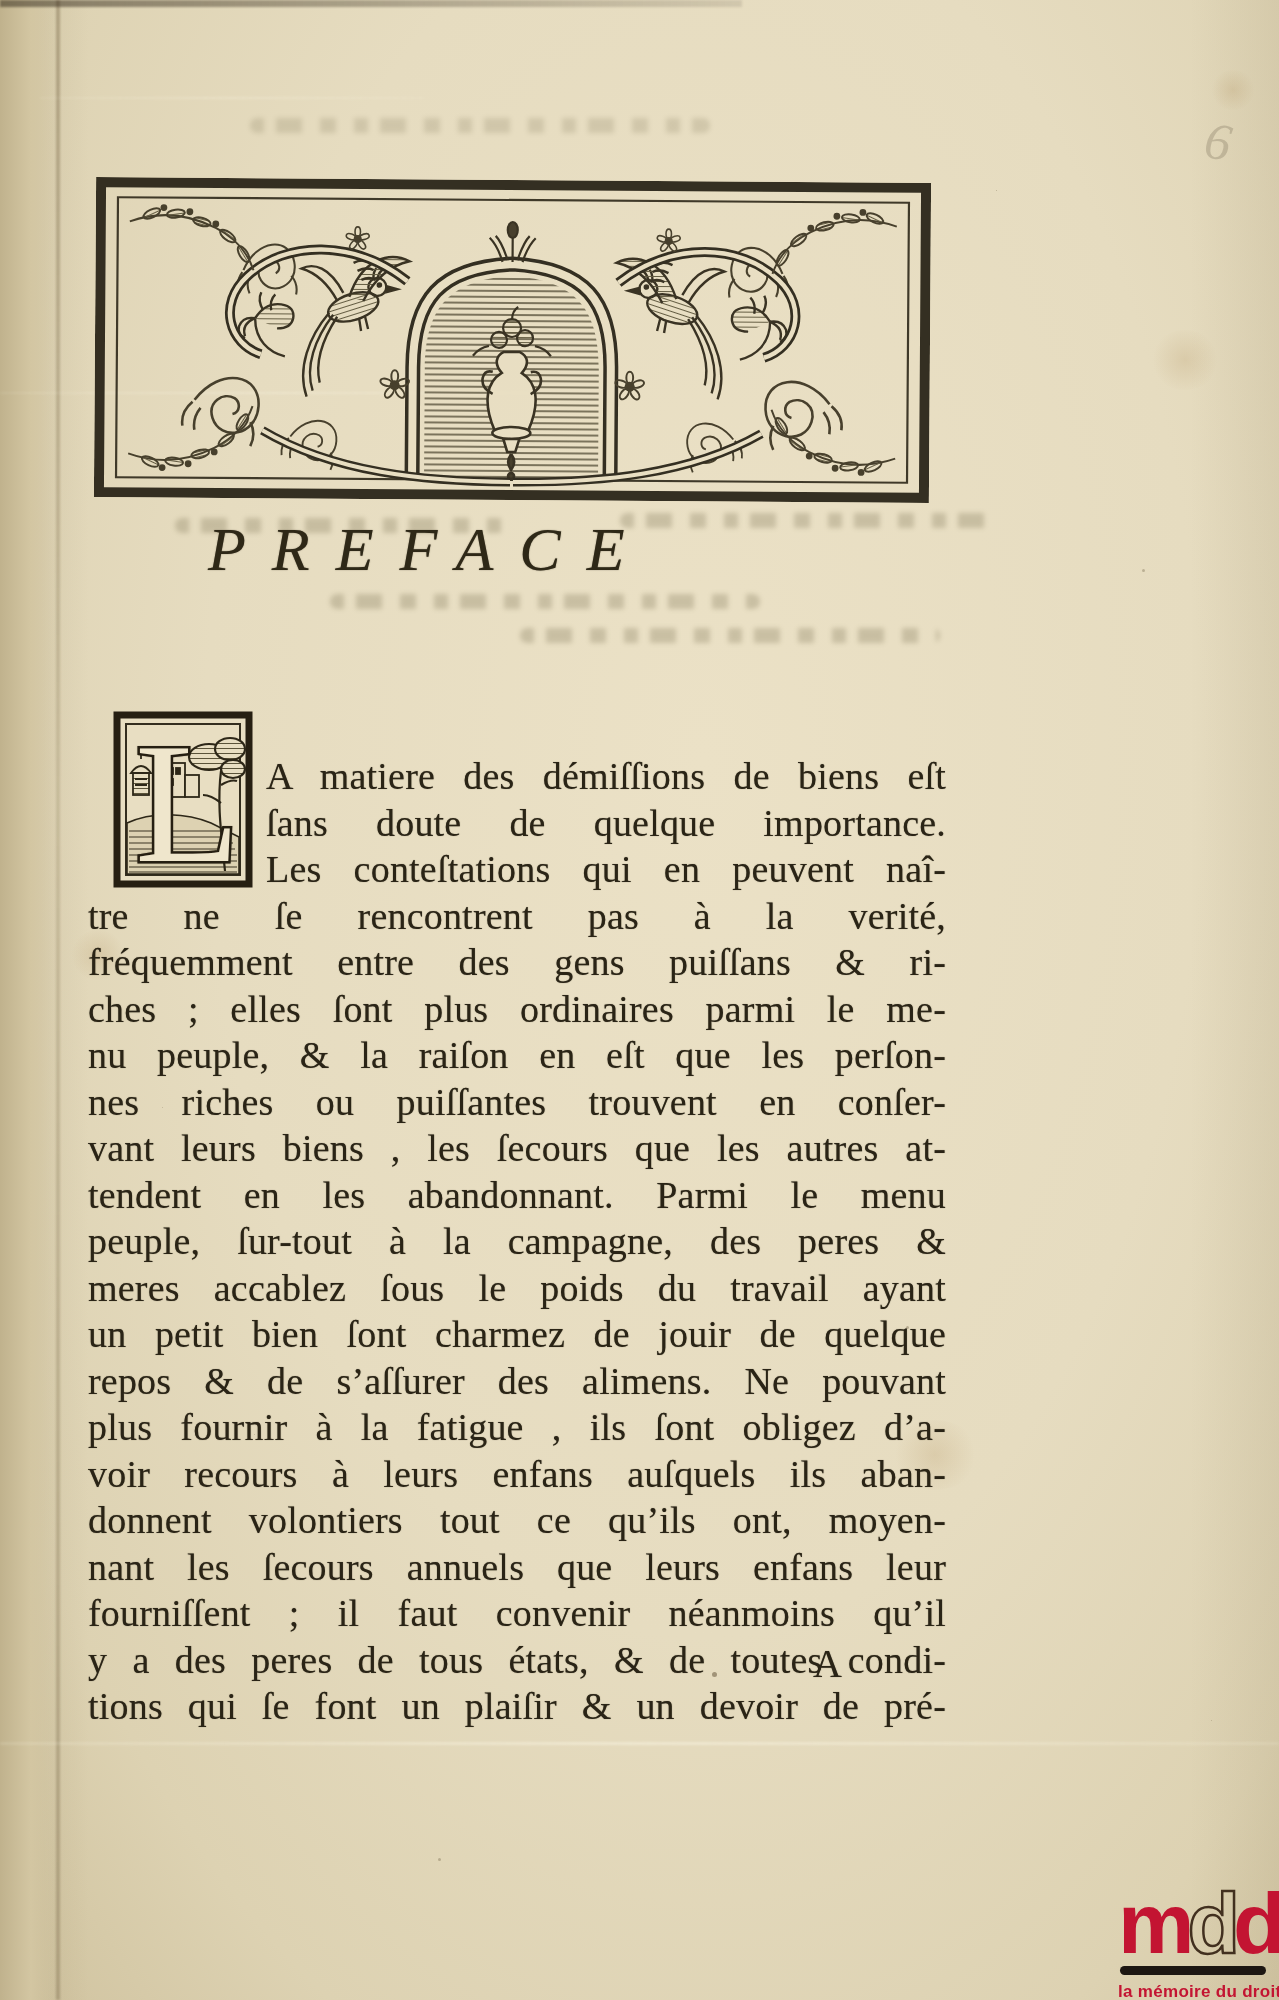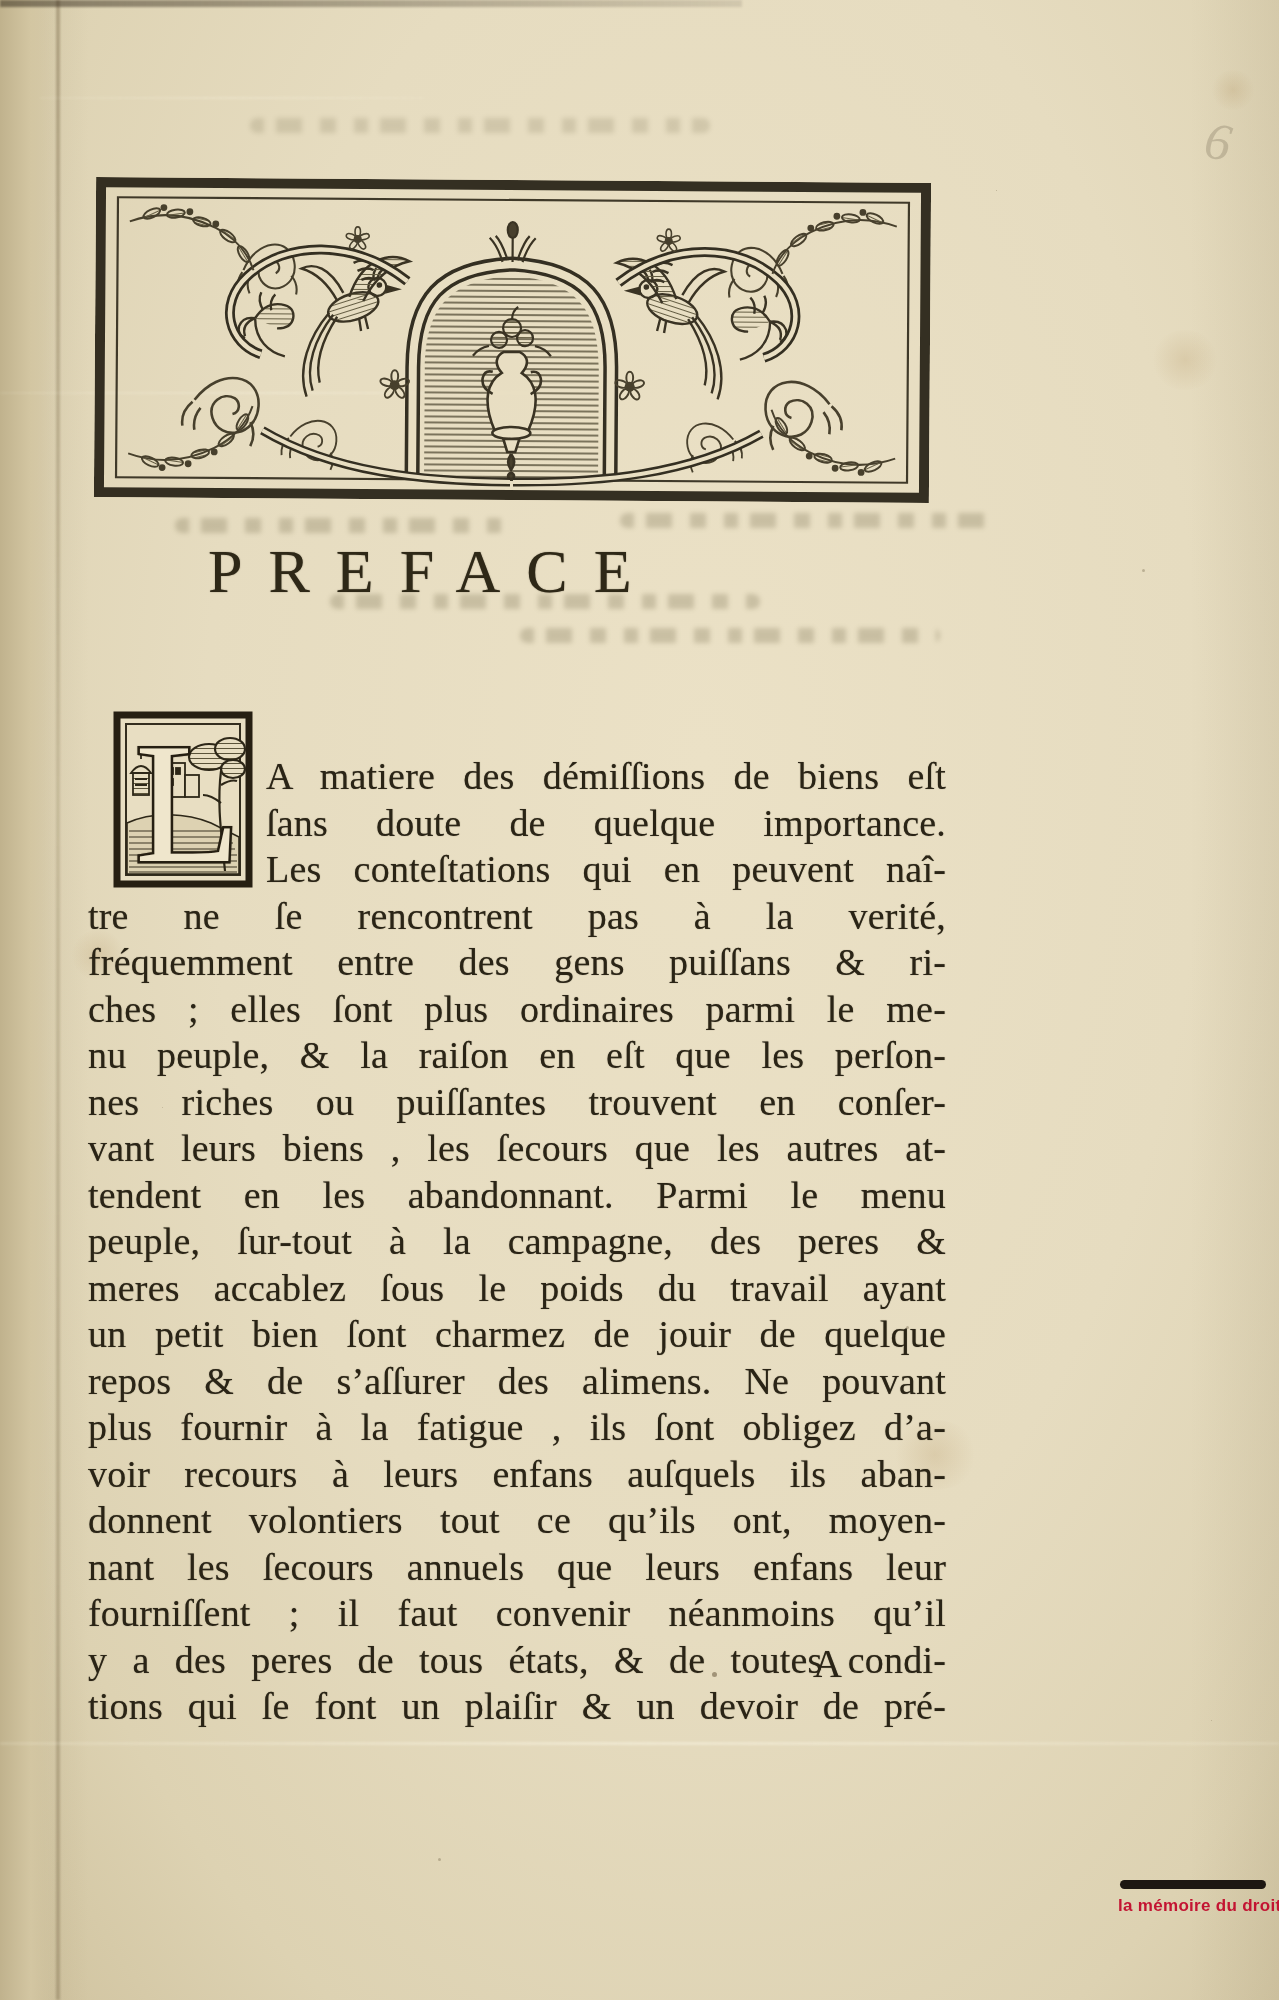--- a/index.html
+++ b/index.html
@@ -36,22 +36,22 @@
   .ghost{position:absolute;height:15px;opacity:.26;filter:blur(2.5px);border-radius:7px;
     background:repeating-linear-gradient(90deg,#6d6444 0 14px,transparent 14px 26px,#6d6444 26px 52px,transparent 52px 70px,#6d6444 70px 86px,transparent 86px 104px);}
   .ghost.g1{left:175px;top:518px;width:330px;}
   .ghost.g2{left:620px;top:513px;width:380px;}
   .ghost.g3{left:330px;top:594px;width:430px;}
   .ghost.g4{left:520px;top:628px;width:420px;}
   .ghost.g5{left:250px;top:118px;width:460px;opacity:.18;}
   
   .headpiece{position:absolute;left:95px;top:180px;width:835px;height:320px;transform:rotate(.4deg);opacity:.93;}
   
-  .title{position:absolute;left:208px;top:536px;font-size:62px;letter-spacing:26px;
-    color:#2e2817;text-shadow:0 0 1.2px rgba(40,32,18,.6);white-space:nowrap;}
+  .title{position:absolute;left:208px;top:514px;font-size:62px;letter-spacing:26px;
+    color:#2e2817;text-shadow:0 0 1.2px rgba(40,32,18,.6);white-space:nowrap;font-style:italic;}
   
   .body{position:absolute;left:88px;top:660px;width:858px;
     font-size:38px;line-height:46.5px;color:#2a2416;
     white-space:pre-line;text-align:justify;text-align-last:justify;
     text-shadow:0 0 1px rgba(42,36,22,.55);letter-spacing:.2px;}
   .dropcap{float:left;width:140px;height:177px;margin:4px 13px 0 25px;}
   .signature{position:absolute;left:813px;top:1640px;font-size:40px;color:#2a2416;
     text-shadow:0 0 1px rgba(42,36,22,.5);}
   .pencil{position:absolute;left:1205px;top:112px;font-size:52px;font-style:italic;
     color:rgba(110,100,78,.28);transform:rotate(10deg);}
@@ -269,17 +269,18 @@
 fourniſſent ; il faut convenir néanmoins qu’il
 y a des peres de tous états, &amp; de toutes condi-
 tions qui ſe font un plaiſir &amp; un devoir de pré-</span>
   </div>
 
   <div class="signature">A</div>
 
   <div class="pencil">6</div>
 
   <div class="logo">
+    <div class="logo-word"><span class="red">m</span><span class="outline">d</span><span class="red">d</span></div>
     <div class="logo-bar"></div>
     <div class="logo-tagline">la mémoire du droit</div>
   </div>
 
 </div>
 
 </body></html>

